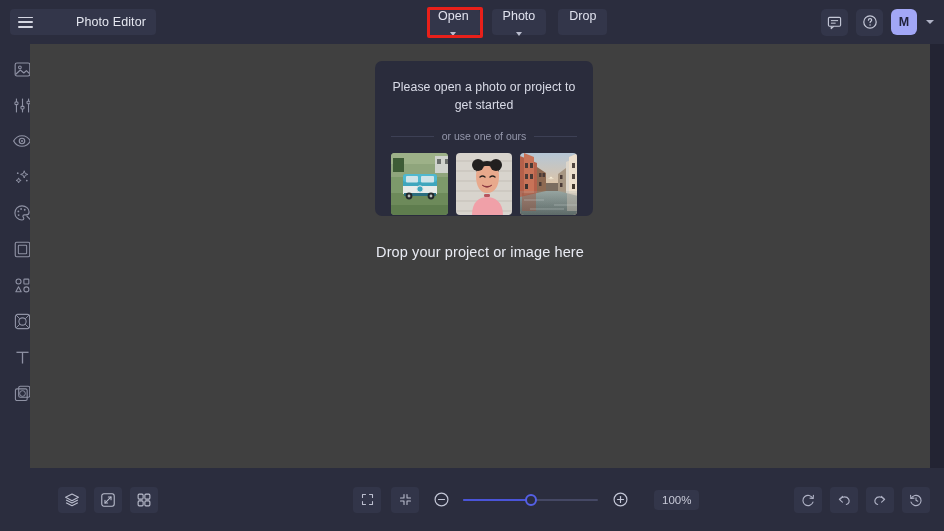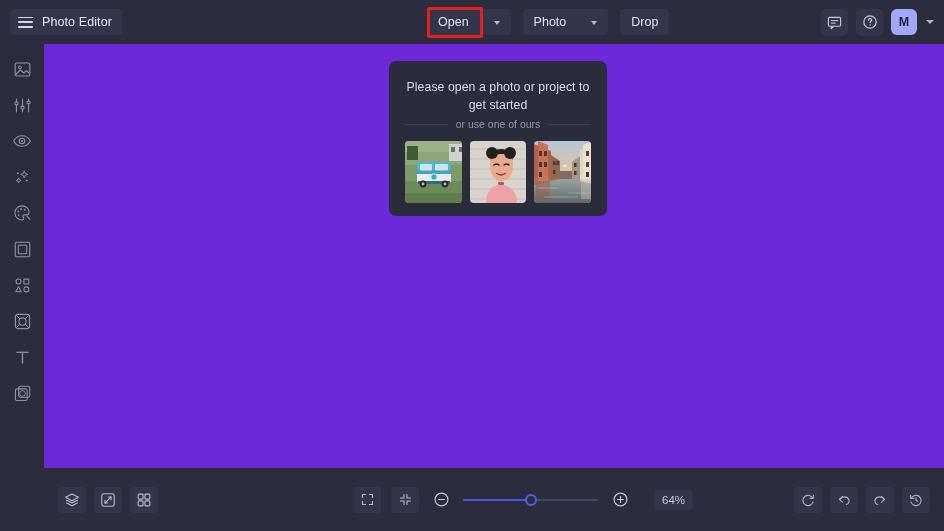--- a/index.html
+++ b/index.html
@@ -49,20 +49,21 @@
   }
   .hamburger-icon span {
     display: block; height: 1.5px; width: 100%;
     background: #d5d7e2; border-radius: 1px;
   }
   .app-title {
     font-size: 12.5px;
     color: #e4e6ef;
     letter-spacing: 0.1px;
     white-space: nowrap;
+    margin-left: 34px;
   }
 
   .center-actions {
     position: absolute;
     left: 427px;
     display: flex;
     align-items: center;
     gap: 12px;
   }
 
@@ -70,22 +71,23 @@
     height: 26px;
     padding: 0 11px;
     background: #33364a;
     border: none;
     border-radius: 4px;
     color: #e0e2ee;
     font-family: "Liberation Sans", sans-serif;
     font-size: 12.5px;
     display: flex;
     align-items: center;
-    gap: 25px;
-    cursor: pointer;
+    gap: 8px;
+    cursor: pointer;
+    flex-direction: column;
   }
   .tbtn .caret {
     width: 0; height: 0;
     border-left: 3.6px solid transparent;
     border-right: 3.6px solid transparent;
     border-top: 4.2px solid #b9bccd;
     margin-top: 1px;
   }
 
   .highlight-box {
@@ -149,45 +151,45 @@
   .side-item {
     width: 30px; height: 24px;
     display: flex; align-items: center; justify-content: center;
     cursor: pointer;
     opacity: 0.72;
   }
 
   
   .canvas {
     position: absolute;
-    top: 44px; left: 44px;
+    top: 44px; left: 30px;
     width: 900px;
     height: 424px;
-    background: #6d28d9;
+    background: #404040;
   }
 
   .popup {
     position: absolute;
     left: 345px;
     top: 17px;
     width: 218px;
     height: 155px;
     background: #2a2c3c;
     border-radius: 7px;
     padding: 17px 16px 0 16px;
   }
   .popup-title {
     font-size: 12.3px;
     color: #d9dbe7;
     text-align: center;
     line-height: 18px;
     letter-spacing: 0.05px;
   }
   .popup-divider {
-    margin-top: 4px;
+    margin-top: 16px;
     display: flex;
     align-items: center;
     gap: 8px;
   }
   .popup-divider .ln {
     flex: 1;
     height: 1px;
     background: #3d4055;
   }
   .popup-divider .lbl {
@@ -561,20 +563,21 @@
               <line x1="10" y1="56" x2="44" y2="56"></line>
             </g>
             <circle cx="31" cy="25" r="1.3" fill="#f6ebd4"></circle>
             <path d="M28.5 25.5 L33.5 25.5" stroke="#e8dcc6" stroke-width="0.9"></path>
           </svg>
         </div>
 
       </div>
     </div>
 
+    <div class="drop-text">Drop your project or image here</div>
   </div>
 
   <div class="bottombar">
 
     <div class="bb-left">
       <div class="bb-btn">
         <svg width="16" height="16" viewBox="0 0 18 18" fill="none">
           <path d="M9 2.2 L16.2 6 L9 9.8 L1.8 6 Z" stroke="#c3c6d6" stroke-width="1.2" fill="none" stroke-linejoin="round"></path>
           <path d="M2.4 9 L9 12.4 L15.6 9" stroke="#c3c6d6" stroke-width="1.2" fill="none" stroke-linejoin="round"></path>
           <path d="M2.4 12 L9 15.4 L15.6 12" stroke="#c3c6d6" stroke-width="1.2" fill="none" stroke-linejoin="round"></path>
@@ -630,21 +633,21 @@
       </div>
 
       <div class="bb-plain">
         <svg width="17" height="17" viewBox="0 0 18 18" fill="none">
           <circle cx="9" cy="9" r="6.8" stroke="#c3c6d6" stroke-width="1.25"></circle>
           <line x1="5.8" y1="9" x2="12.2" y2="9" stroke="#c3c6d6" stroke-width="1.25" stroke-linecap="round"></line>
           <line x1="9" y1="5.8" x2="9" y2="12.2" stroke="#c3c6d6" stroke-width="1.25" stroke-linecap="round"></line>
         </svg>
       </div>
 
-      <span class="zoom-label">64%</span>
+      <span class="zoom-label">100%</span>
     </div>
 
     <div class="bb-right">
       <div class="bb-btn">
         <svg width="16" height="16" viewBox="0 0 18 18" fill="none">
           <path d="M14.4 7.2 A5.8 5.8 0 1 0 14.6 11.4" stroke="#b6b9cc" stroke-width="1.25" fill="none" stroke-linecap="round"></path>
           <path d="M11.2 6.9 L14.8 7.3 L15.1 3.7" stroke="#b6b9cc" stroke-width="1.25" fill="none" stroke-linecap="round" stroke-linejoin="round"></path>
         </svg>
       </div>
       <div class="bb-btn">

